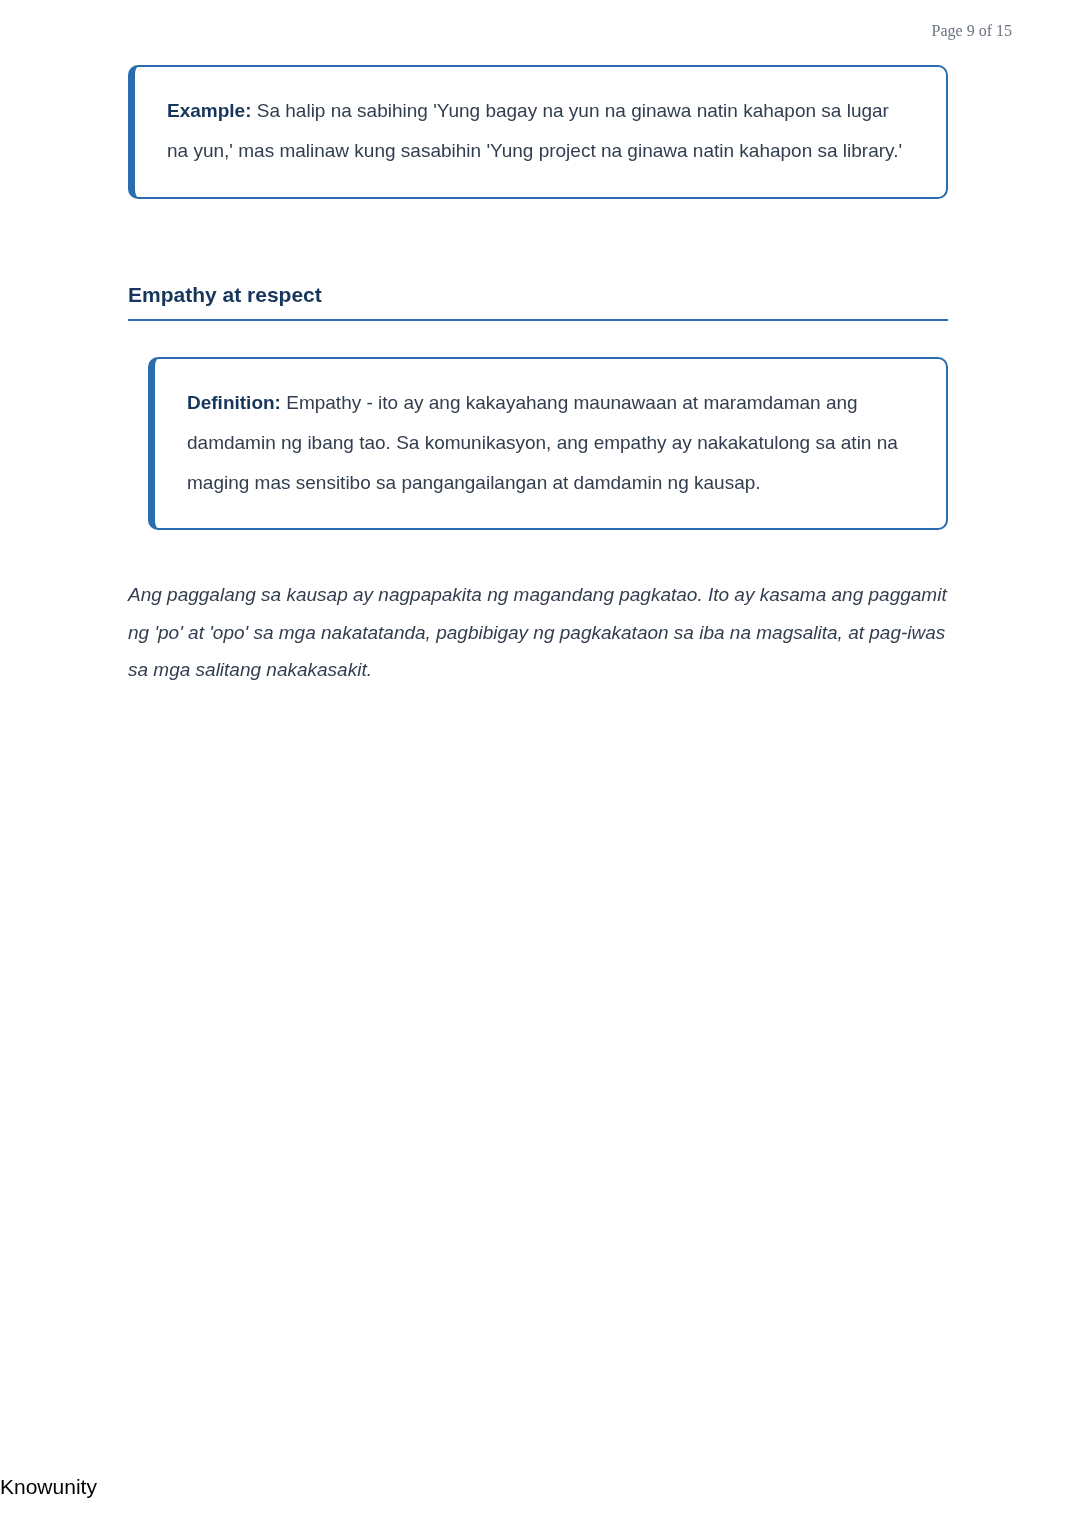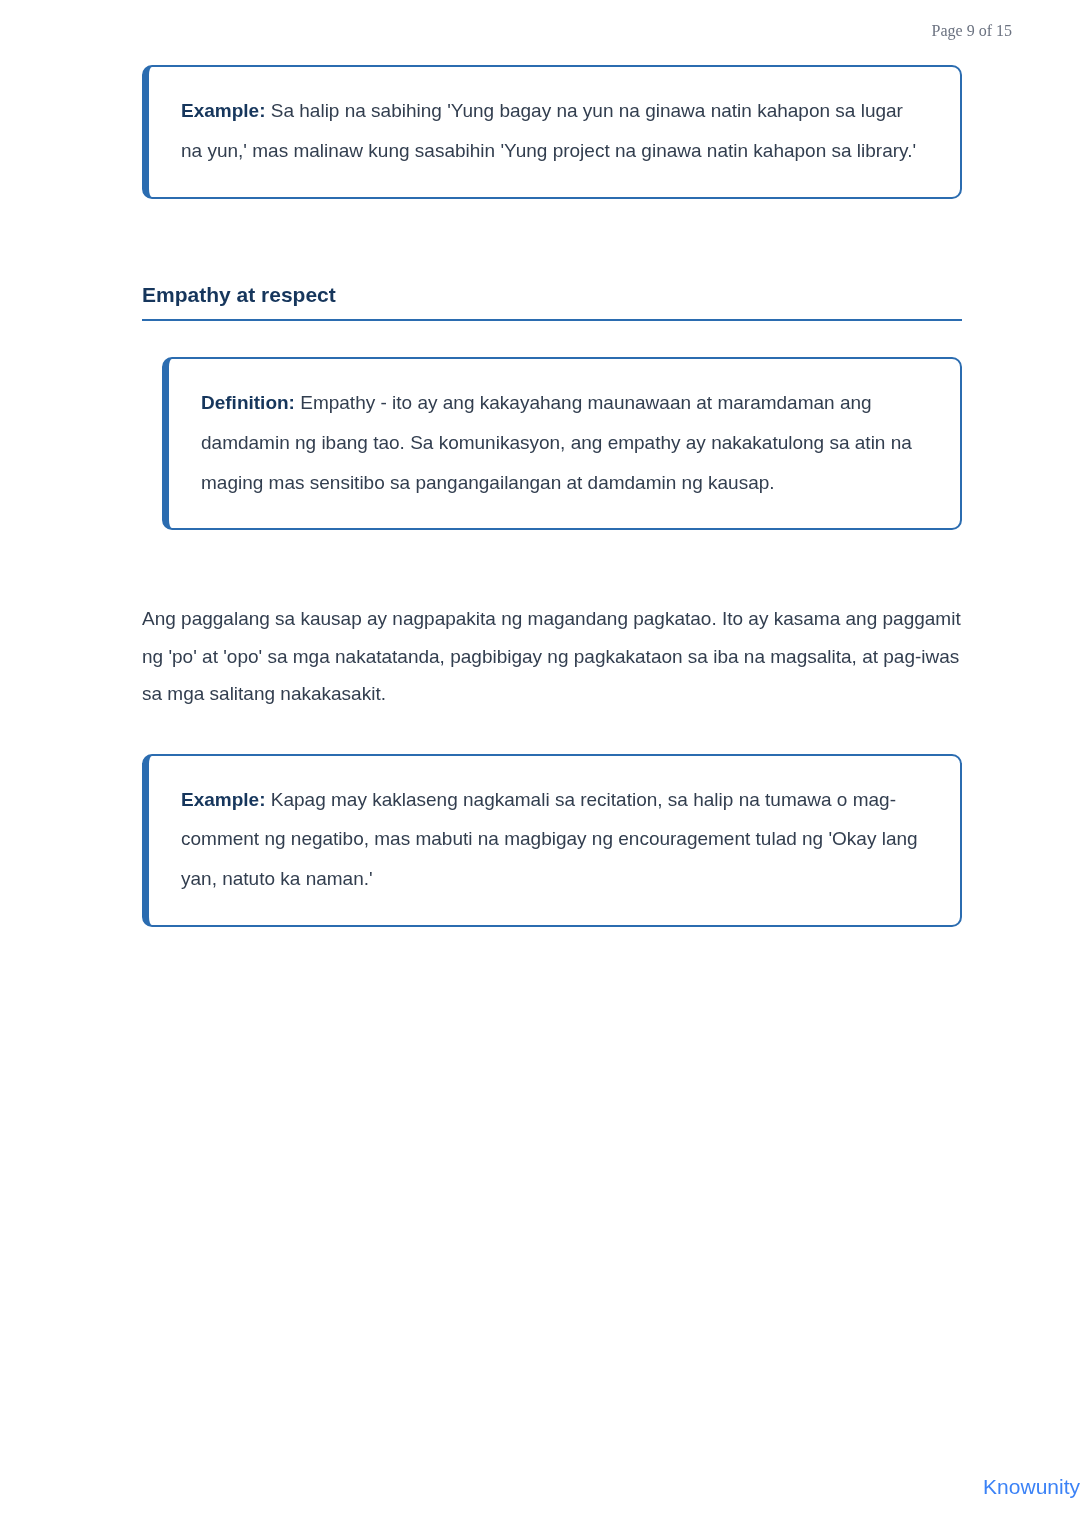--- a/index.html
+++ b/index.html
@@ -19,21 +19,21 @@
     position: absolute;
     top: 22px;
     right: 68px;
     font-family: "Liberation Serif", "DejaVu Serif", serif;
     font-size: 16px;
     color: #6b7280;
   }
   .content {
     position: absolute;
     top: 65px;
-    left: 142px;
+    left: 128px;
     width: 820px;
   }
   .callout {
     border: 2px solid #2b6cb0;
     border-left: 7px solid #2b6cb0;
     border-radius: 10px;
     padding: 24px 34px 26px 32px;
     background: #ffffff;
   }
   .callout-text {
@@ -52,34 +52,35 @@
     color: #16365c;
   }
   .rule {
     margin-top: 12px;
     border-bottom: 2px solid #2b6cb0;
     width: 100%;
     height: 0;
   }
   .box-gap-after-rule { margin-top: 36px; margin-left: 20px; }
   .body-paragraph {
-    margin-top: 70px;
+    margin-top: 46px;
     font-size: 19px;
     line-height: 1.95;
     color: #323e4f;
+    font-style: italic;
   }
   .box-gap-after-paragraph { margin-top: 42px; }
   .footer {
     position: absolute;
     bottom: 22px;
     left: 0;
     width: 100%;
-    text-align: right;
+    text-align: left;
     font-size: 21px;
-    color: #3b82f6;
+    color: #000000;
   }
 </style>
 </head>
 <body>
 
 <div class="page">
 
   <div class="page-indicator">Page 9 of 15</div>
 
   <div class="content">
@@ -96,24 +97,18 @@
 
     <div class="callout box-gap-after-rule">
       <p class="callout-text">
         <strong>Definition:</strong>
         <span>Empathy - ito ay ang kakayahang maunawaan at maramdaman ang damdamin ng ibang tao. Sa komunikasyon, ang empathy ay nakakatulong sa atin na maging mas sensitibo sa pangangailangan at damdamin ng kausap.</span>
       </p>
     </div>
 
     <p class="body-paragraph">Ang paggalang sa kausap ay nagpapakita ng magandang pagkatao. Ito ay kasama ang paggamit ng 'po' at 'opo' sa mga nakatatanda, pagbibigay ng pagkakataon sa iba na magsalita, at pag-iwas sa mga salitang nakakasakit.</p>
 
-    <div class="callout box-gap-after-paragraph">
-      <p class="callout-text">
-        <strong>Example:</strong>
-        <span>Kapag may kaklaseng nagkamali sa recitation, sa halip na tumawa o mag-comment ng negatibo, mas mabuti na magbigay ng encouragement tulad ng 'Okay lang yan, natuto ka naman.'</span>
-      </p>
-    </div>
 
   </div>
 
   <div class="footer">Knowunity</div>
 
 </div>
 
 </body></html>

